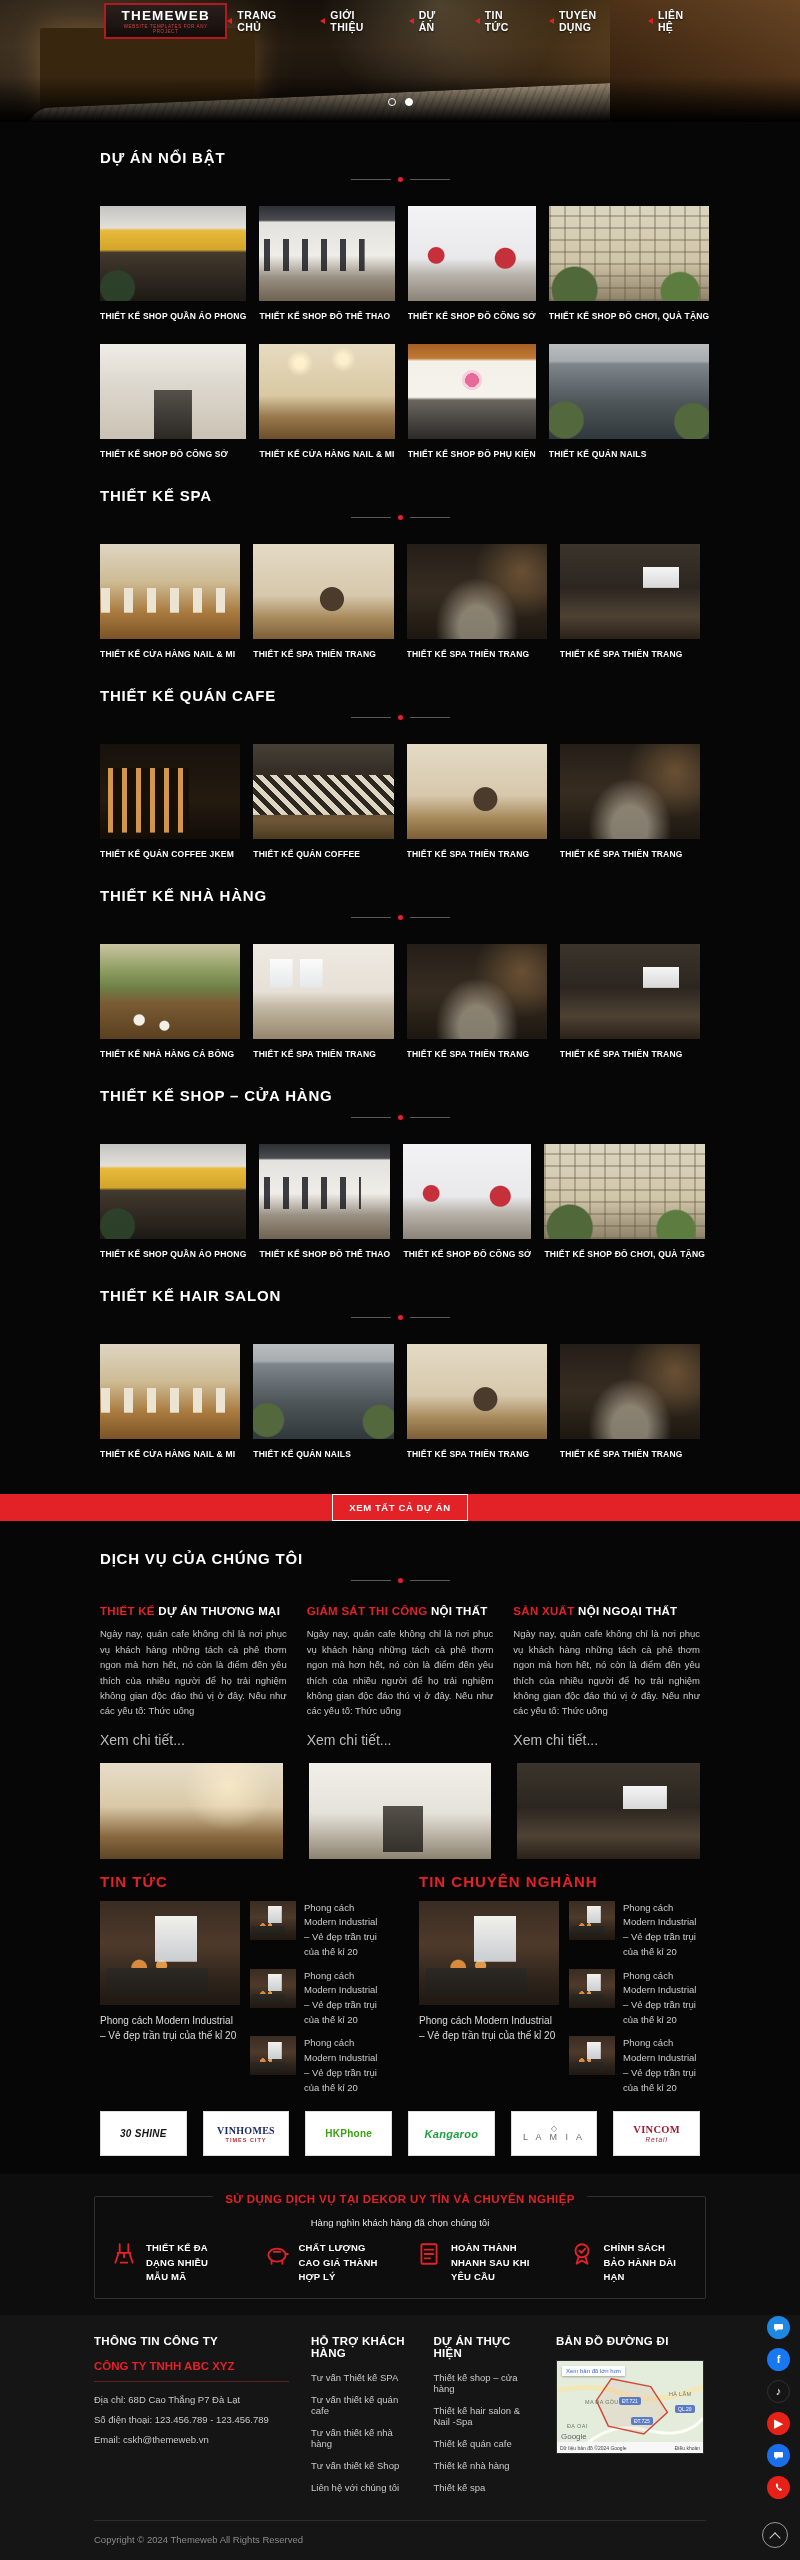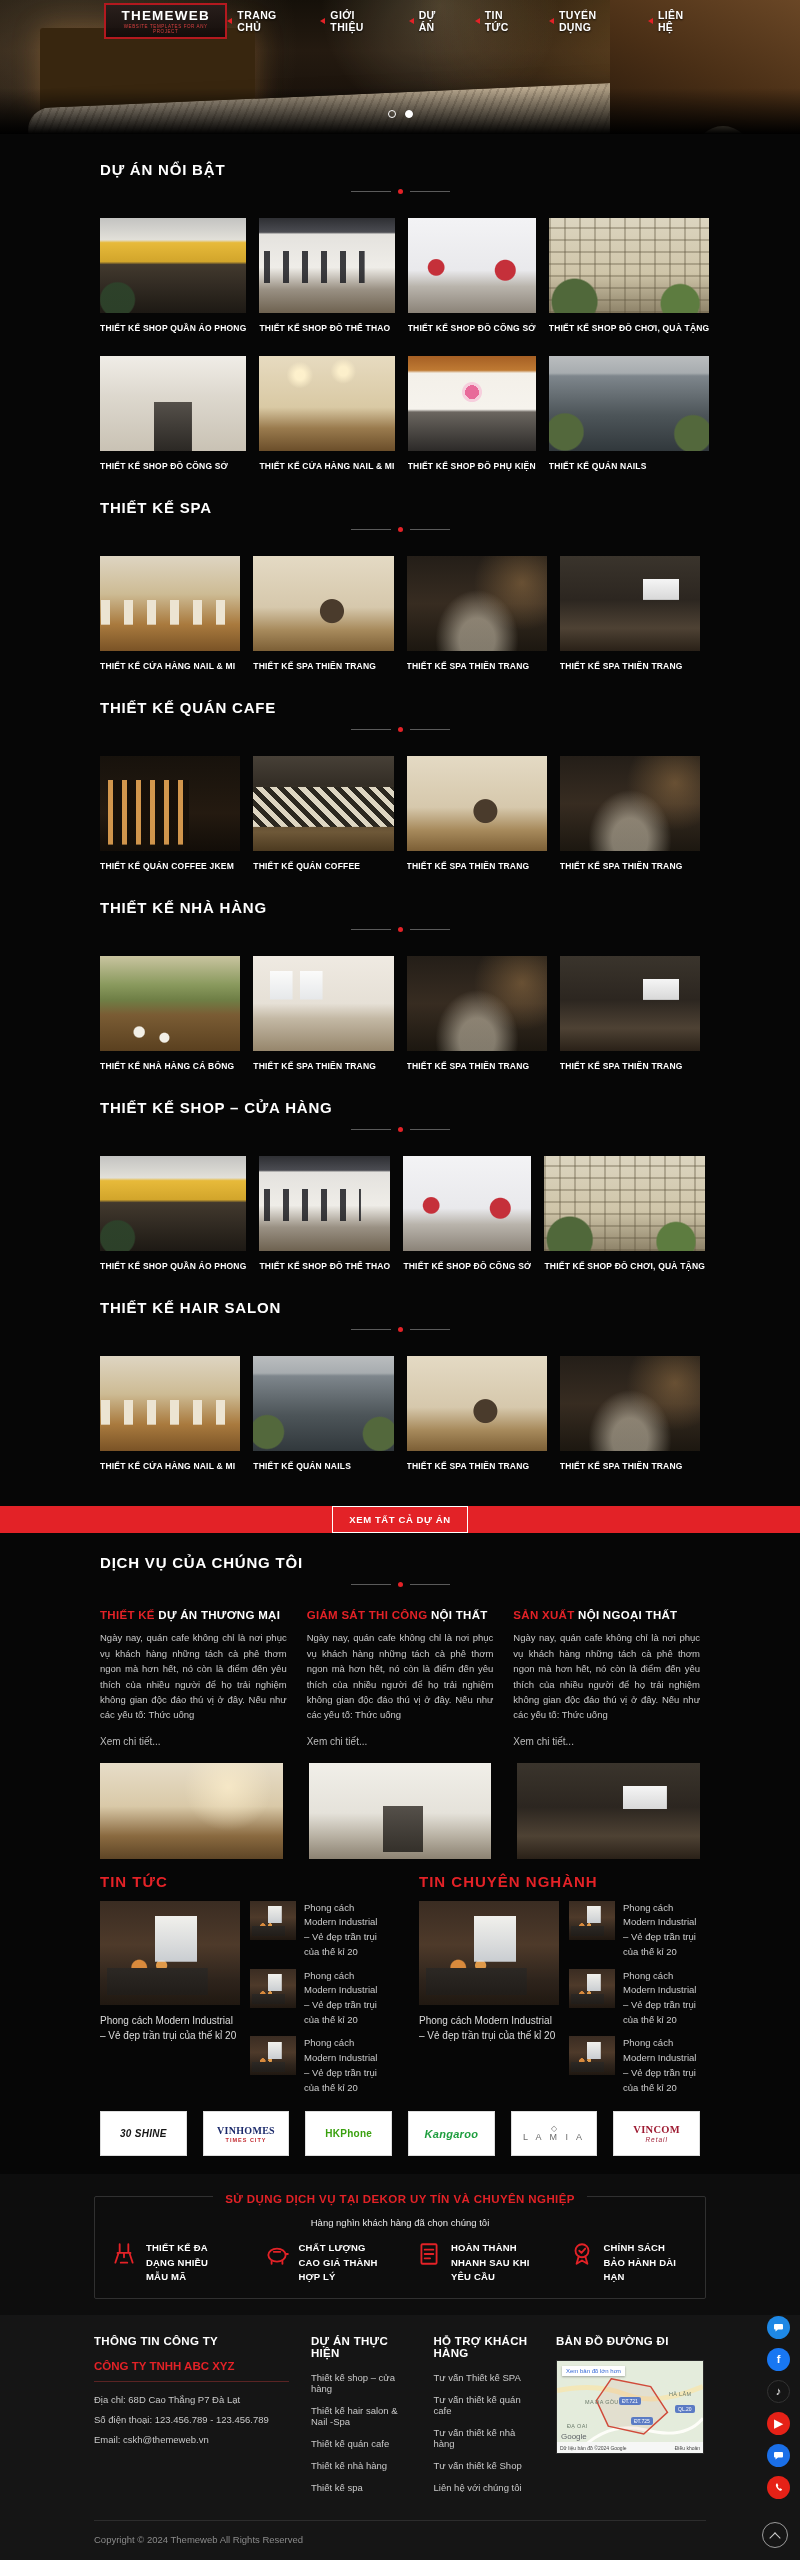--- a/index.html
+++ b/index.html
@@ -70,27 +70,27 @@
   .t15{background-image:linear-gradient(180deg,#fbfbfa,#e6e8ea),linear-gradient(180deg,#fbfbfa,#e6e8ea),linear-gradient(180deg,#efeae2 0%,#e6e0d6 50%,#c3b8a4 66%,#96866c 100%)}
   .t15{background-size:16% 30%,16% 30%,100% 100%;background-position:14% 22%,40% 22%,0 0}
   .t16{background-image:linear-gradient(180deg,#f5f5f5,#d8d8d8),linear-gradient(180deg,#3a342c 0%,#2c2620 46%,#4e4234 76%,#2a2118 100%)}
   .t16{background-size:26% 22%,100% 100%;background-position:80% 30%,0 0}
 
   
   .cta{margin-top:34px;height:38px;background:#e32227;display:flex;align-items:center;justify-content:center}
   .cta a{border:1px solid #fff;color:#fff;font-size:9.5px;font-weight:700;letter-spacing:.6px;padding:7px 16px;text-decoration:none;cursor:pointer}
 
   
-  .svc{padding-top:20px}
+  .svc{padding-top:28px}
   .svc-cols{display:flex;gap:20px;margin-top:22px}
   .svc-col{flex:1}
   .svc-col h3{font-size:11.5px;font-weight:700;letter-spacing:.3px}
   .svc-col h3 .r{color:#e32227}.svc-col h3 .w{color:#fff}
   .svc-col p{margin-top:9px;font-size:9.5px;color:#c9c9c9;line-height:1.62;text-align:justify}
-  .svc-col .more{display:inline-block;margin-top:13px;font-size:10px;color:#bbb;text-decoration:none;cursor:pointer}
+  .svc-col .more{display:inline-block;margin-top:13px;font-size:14px;color:#bbb;text-decoration:none;cursor:pointer}
   .svc-imgs{display:flex;gap:26px;margin-top:14px}
   .svimg{flex:1;height:96px;background-repeat:no-repeat;background-size:cover}
   .sv1{background-image:radial-gradient(circle at 70% 25%, rgba(255,240,205,.7), transparent 30%),linear-gradient(180deg,#e7ddc8 0%,#d9c9a8 45%,#8a6a40 76%,#5e4526 100%)}
   .sv2{background-image:linear-gradient(180deg,#55504a,#34302a),linear-gradient(180deg,#f1efe9 0%,#e5e2da 52%,#b9b2a4 76%,#8c8272 100%)}
   .sv2{background-size:22% 48%,100% 100%;background-position:52% 86%,0 0}
   .sv3{background-image:linear-gradient(180deg,#f5f5f5,#d8d8d8),linear-gradient(180deg,#3a342c 0%,#2c2620 46%,#4e4234 76%,#2a2118 100%)}
   .sv3{background-size:24% 24%,100% 100%;background-position:76% 32%,0 0}
 
   
   .news{padding-top:14px}
@@ -551,35 +551,35 @@
   <footer>
     <div class="fcols">
       <div class="fcol fc1">
         <h4>THÔNG TIN CÔNG TY</h4>
         <div class="cname">CÔNG TY TNHH ABC XYZ</div>
         <hr>
         <p>Địa chỉ: 68D Cao Thắng P7 Đà Lạt</p>
         <p>Số điện thoại: 123.456.789 - 123.456.789</p>
         <p>Email: cskh@themeweb.vn</p>
       </div>
+      <div class="fcol fc2">
+        <h4>HỖ TRỢ KHÁCH HÀNG</h4>
+        <a class="flink">Tư vấn Thiết kế SPA</a>
+        <a class="flink">Tư vấn thiết kế quán cafe</a>
+        <a class="flink">Tư vấn thiết kế nhà hàng</a>
+        <a class="flink">Tư vấn thiết kế Shop</a>
+        <a class="flink">Liên hệ với chúng tôi</a>
+      </div>
       <div class="fcol fc3">
         <h4>DỰ ÁN THỰC HIỆN</h4>
         <a class="flink">Thiết kế shop – cửa hàng</a>
         <a class="flink">Thiết kế hair salon &amp; Nail -Spa</a>
         <a class="flink">Thiết kế quán cafe</a>
         <a class="flink">Thiết kế nhà hàng</a>
         <a class="flink">Thiết kế spa</a>
-      </div>
-      <div class="fcol fc2">
-        <h4>HỖ TRỢ KHÁCH HÀNG</h4>
-        <a class="flink">Tư vấn Thiết kế SPA</a>
-        <a class="flink">Tư vấn thiết kế quán cafe</a>
-        <a class="flink">Tư vấn thiết kế nhà hàng</a>
-        <a class="flink">Tư vấn thiết kế Shop</a>
-        <a class="flink">Liên hệ với chúng tôi</a>
       </div>
       <div class="fcol fc4">
         <h4>BẢN ĐỒ ĐƯỜNG ĐI</h4>
         <div class="map">
           <svg viewBox="0 0 148 94">
             <rect width="148" height="94" fill="#e4ecdc"></rect>
             <path d="M0 30 Q40 22 70 34 T148 26" stroke="#f3e7b8" stroke-width="5" fill="none"></path>
             <path d="M20 94 Q50 60 90 70 T148 58" stroke="#fdfdf8" stroke-width="3" fill="none"></path>
             <path d="M55 18 L95 26 L112 52 L88 74 L52 66 L40 40 Z" stroke="#d04a3a" stroke-width="1.5" fill="rgba(208,74,58,.08)"></path>
           </svg>

